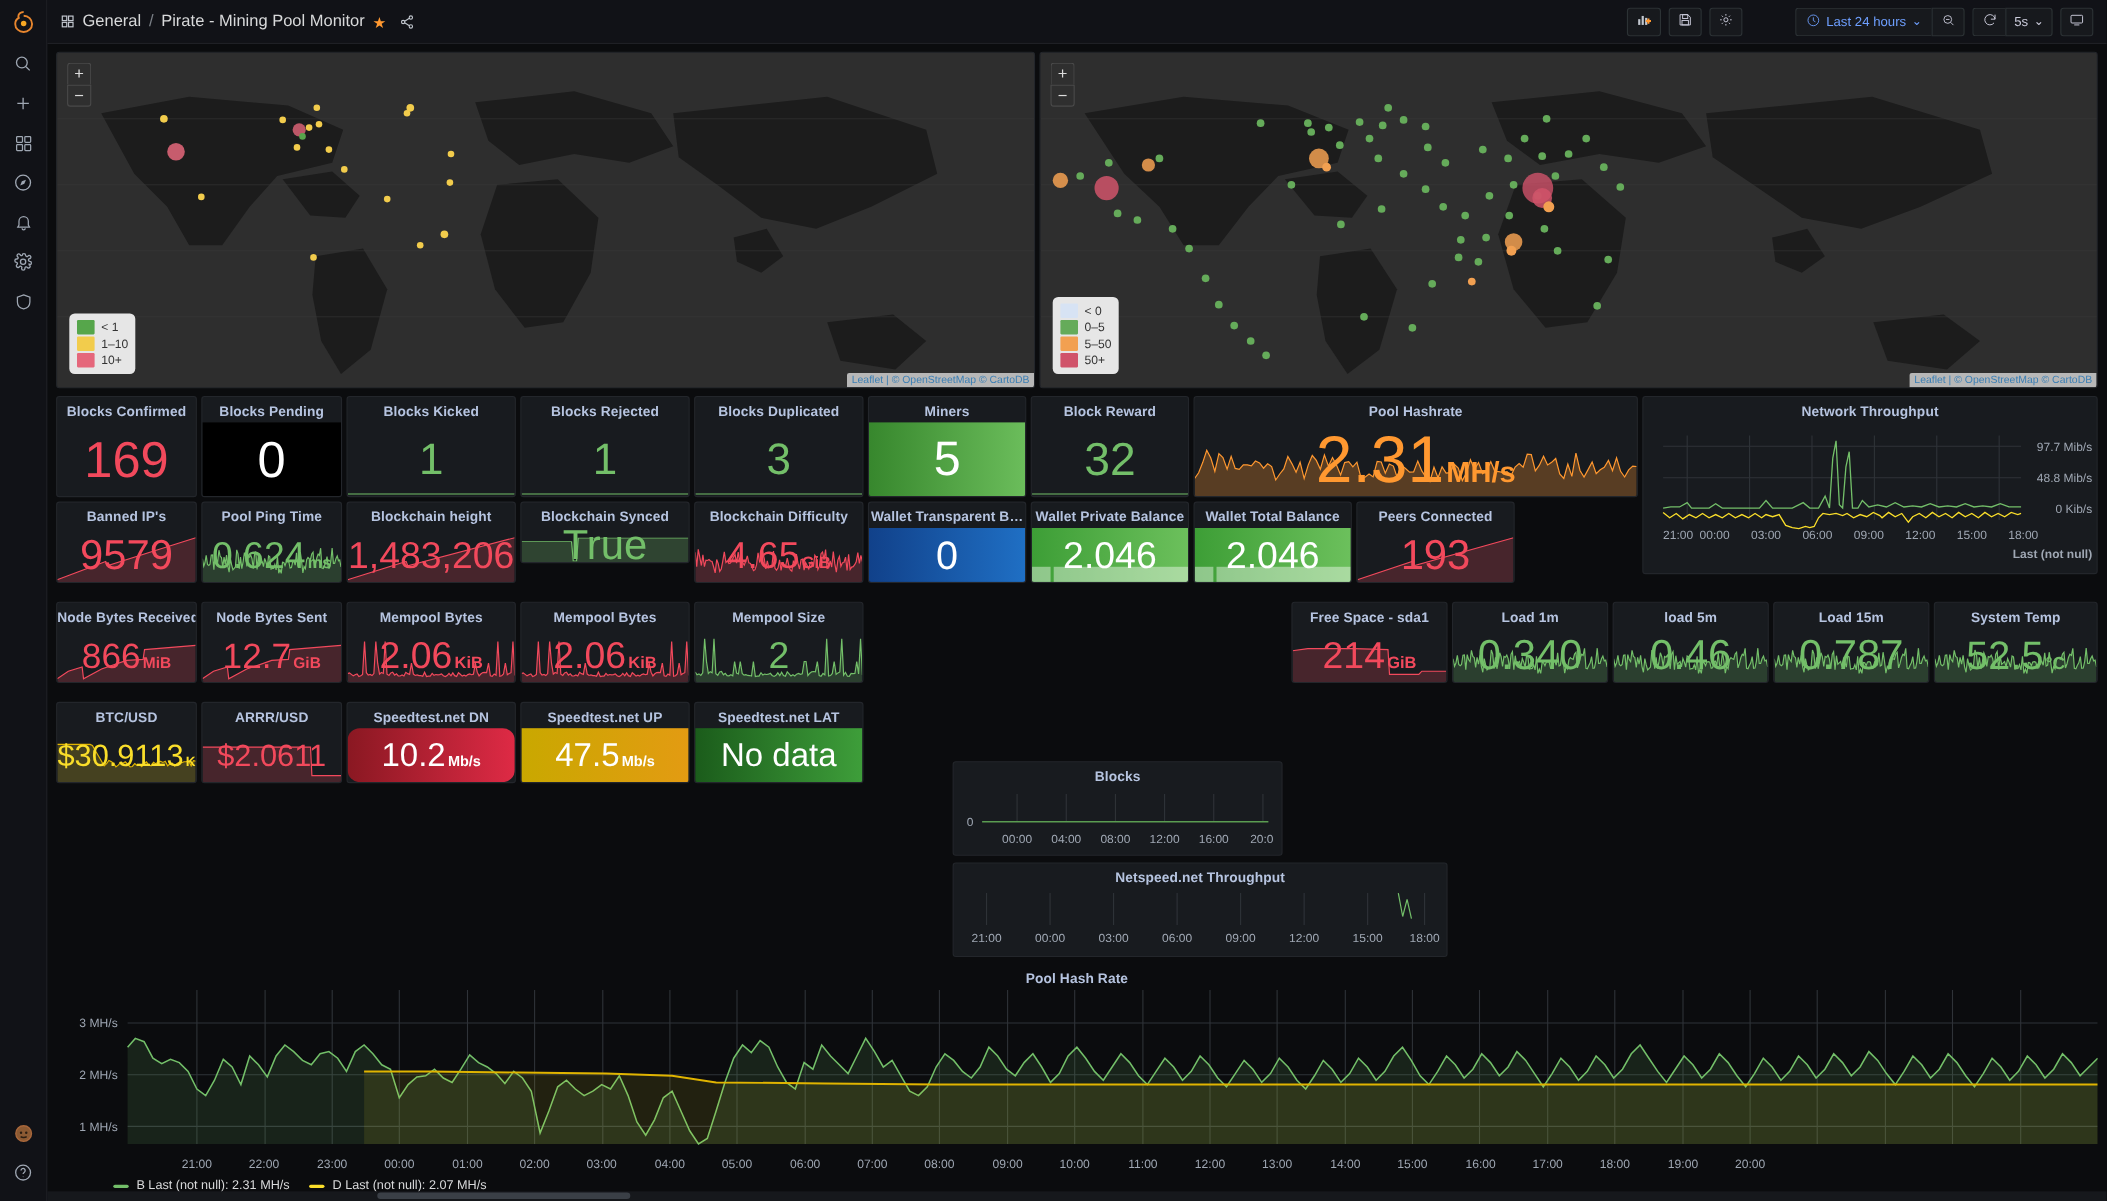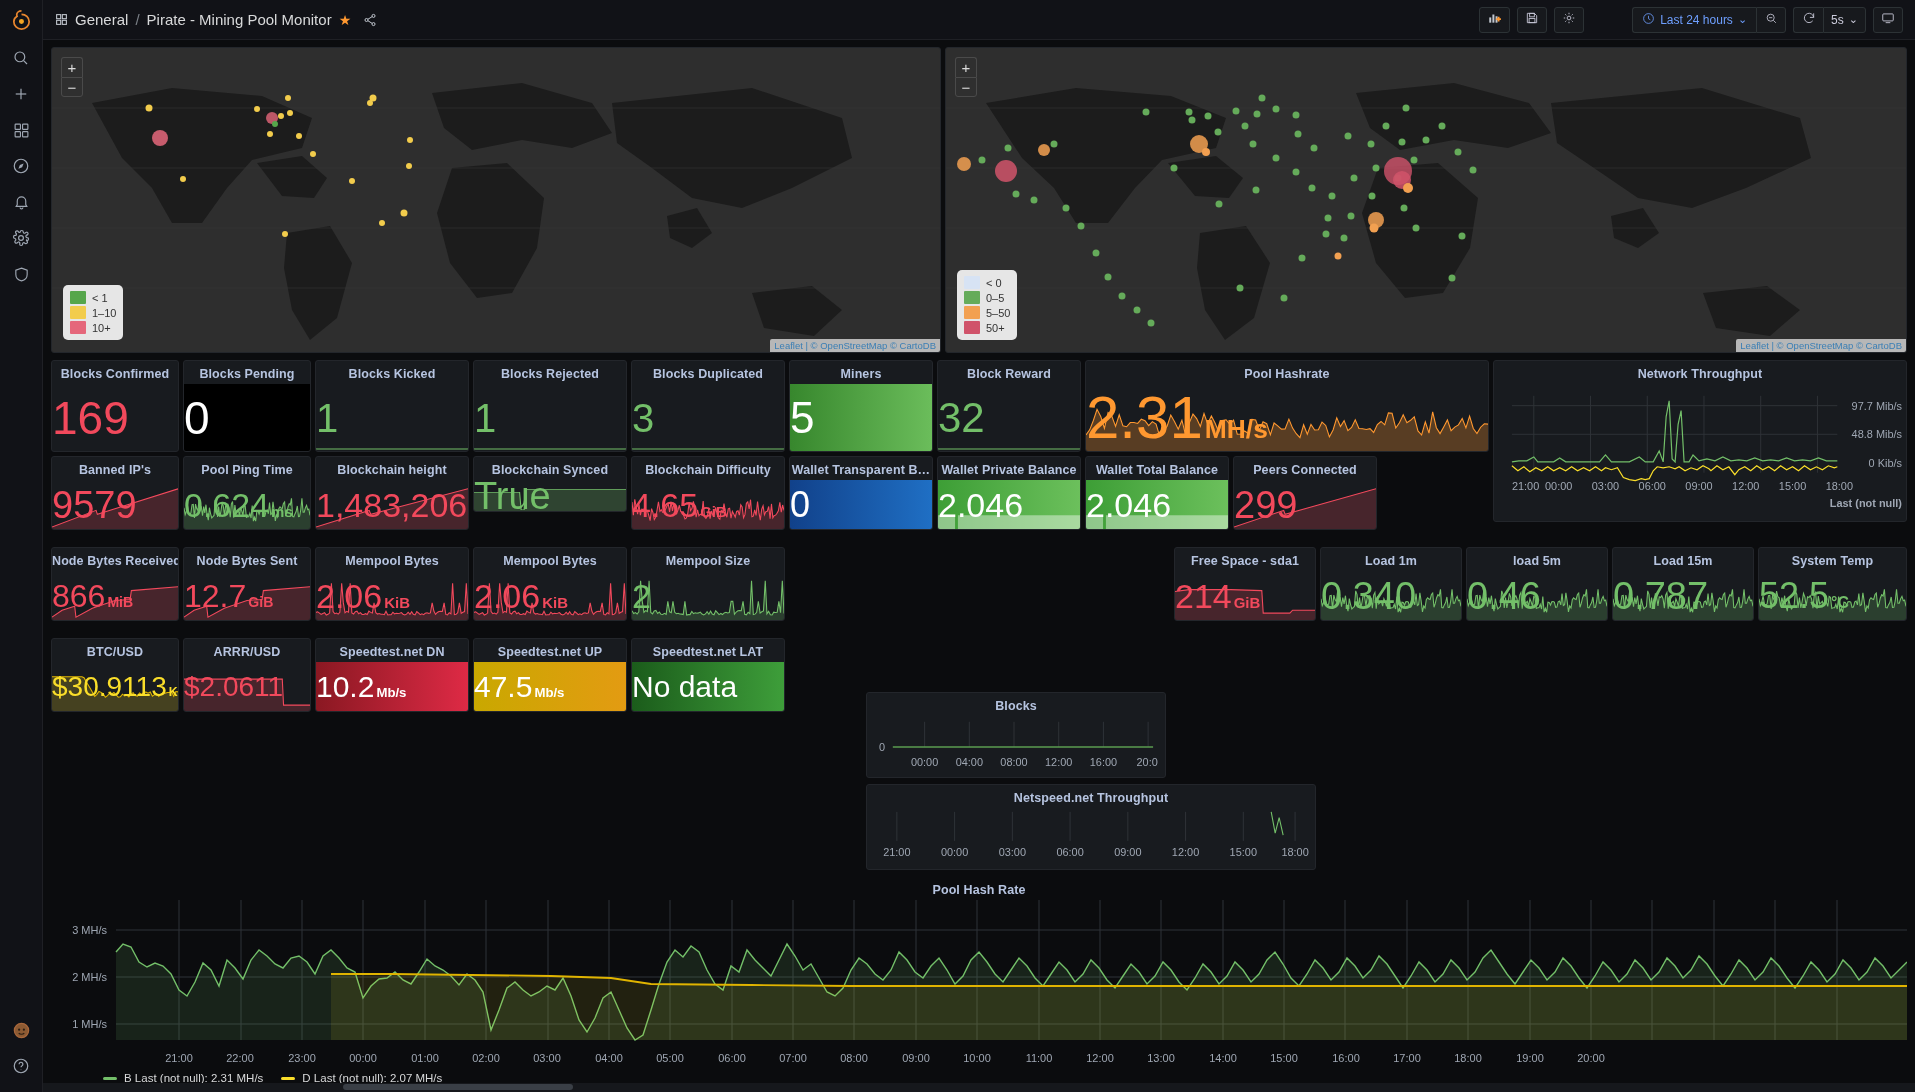--- a/index.html
+++ b/index.html
@@ -51,21 +51,21 @@
   }
   .ptitle {
     width:100%; text-align:center; font-size:12.5px; font-weight:600; color:#b6c4e0;
     padding-top:6px; height:23px; letter-spacing:.1px; white-space:nowrap; overflow:hidden;
   }
   
   .stat { }
   .stat .body { position:absolute; left:0; right:0; top:23px; bottom:0; overflow:hidden; }
   .stat .val {
     position:absolute; left:0; right:0; top:50%; transform:translateY(-50%);
-    font-weight:500; line-height:1; white-space:nowrap; z-index:3;
+    text-align:center; font-weight:500; line-height:1; white-space:nowrap; z-index:3;
   }
   .unit { font-size:.44em; font-weight:600; margin-left:2px; }
   .spark { position:absolute; left:0; right:0; bottom:0; height:100%; z-index:1; }
   .spark svg { width:100%; height:100%; display:block; }
   
   .graph .plot { position:absolute; left:0; right:0; top:23px; bottom:0; }
   .graph svg { width:100%; height:100%; display:block; }
   .axlabel { font-size:11px; fill:#9fa7b3; font-family:"Liberation Sans", sans-serif; }
   .legend-row { display:flex; align-items:center; font-size:11.5px; }
   .lg-swatch { width:14px; height:3px; border-radius:2px; margin-right:7px; }
@@ -619,21 +619,21 @@
       </div>
       <div class="panel stat" style="left: 1190px; top: 416px; width: 144px; height: 74px;">
         <div class="ptitle">Peers Connected</div>
         <div class="body">
           <div class="spark">
             <svg viewBox="0 0 144 51" preserveAspectRatio="none">
               <path d="M0,49 L50.4,31.62 L51.839999999999996,35.699999999999996 L144,9.18 L144,51 L0,51 Z" fill="rgba(242,73,92,0.22)" stroke="none"></path>
               <path d="M0,49 L50.4,31.62 L51.839999999999996,35.699999999999996 L144,9.18" fill="none" stroke="#f2495c" stroke-width="1.1"></path>
             </svg>
           </div>
-          <div class="val" style="font-size: 38px; color: rgb(242, 73, 92);"><span>299</span></div>
+          <div class="val" style="font-size: 38px; color: rgb(242, 73, 92);"><span>193</span></div>
         </div>
       </div>
       <div class="panel stat" style="left: 8px; top: 507px; width: 128px; height: 74px;">
         <div class="ptitle">Node Bytes Received</div>
         <div class="body">
           <div class="spark">
             <svg viewBox="0 0 128 51" preserveAspectRatio="none">
               <path d="M0,48 L10.24,40.800000000000004 L23.04,36.72 L24.32,48 L40.96,38.76 L64,30.599999999999998 L79.36,29.58 L80.64,20.400000000000002 L128,16.32 L128,51 L0,51 Z" fill="rgba(242,73,92,0.22)" stroke="none"></path>
               <path d="M0,48 L10.24,40.800000000000004 L23.04,36.72 L24.32,48 L40.96,38.76 L64,30.599999999999998 L79.36,29.58 L80.64,20.400000000000002 L128,16.32" fill="none" stroke="#f2495c" stroke-width="1.1"></path>
             </svg>
@@ -768,21 +768,21 @@
             <svg viewBox="0 0 128 51" preserveAspectRatio="none">
               <path d="M0,17.849999999999998 L99.84,17.849999999999998 L101.12,44.88 L128,44.88 L128,51 L0,51 Z" fill="rgba(242,73,92,0.22)" stroke="none"></path>
               <path d="M0,17.849999999999998 L99.84,17.849999999999998 L101.12,44.88 L128,44.88" fill="none" stroke="#f2495c" stroke-width="1.1"></path>
             </svg>
           </div>
           <div class="val" style="font-size: 28px; color: rgb(242, 73, 92);"><span>$2.0611</span></div>
         </div>
       </div>
       <div class="panel stat" style="left: 272px; top: 598px; width: 154px; height: 74px;">
         <div class="ptitle">Speedtest.net DN</div>
-        <div class="body" style="background: linear-gradient(90deg, rgb(138, 24, 34), rgb(222, 42, 69));">
+        <div class="body" style="background: linear-gradient(90deg, rgb(138, 24, 34), rgb(222, 42, 69)); border-radius: 11px;">
           <div class="val" style="font-size: 30px; color: rgb(255, 255, 255);"><span>10.2</span><span class="unit">Mb/s</span></div>
         </div>
       </div>
       <div class="panel stat" style="left: 430px; top: 598px; width: 154px; height: 74px;">
         <div class="ptitle">Speedtest.net UP</div>
         <div class="body" style="background: linear-gradient(90deg, rgb(201, 168, 0), rgb(227, 155, 18));">
           <div class="val" style="font-size: 30px; color: rgb(255, 255, 255);"><span>47.5</span><span class="unit">Mb/s</span></div>
         </div>
       </div>
       <div class="panel stat" style="left: 588px; top: 598px; width: 154px; height: 74px;">

